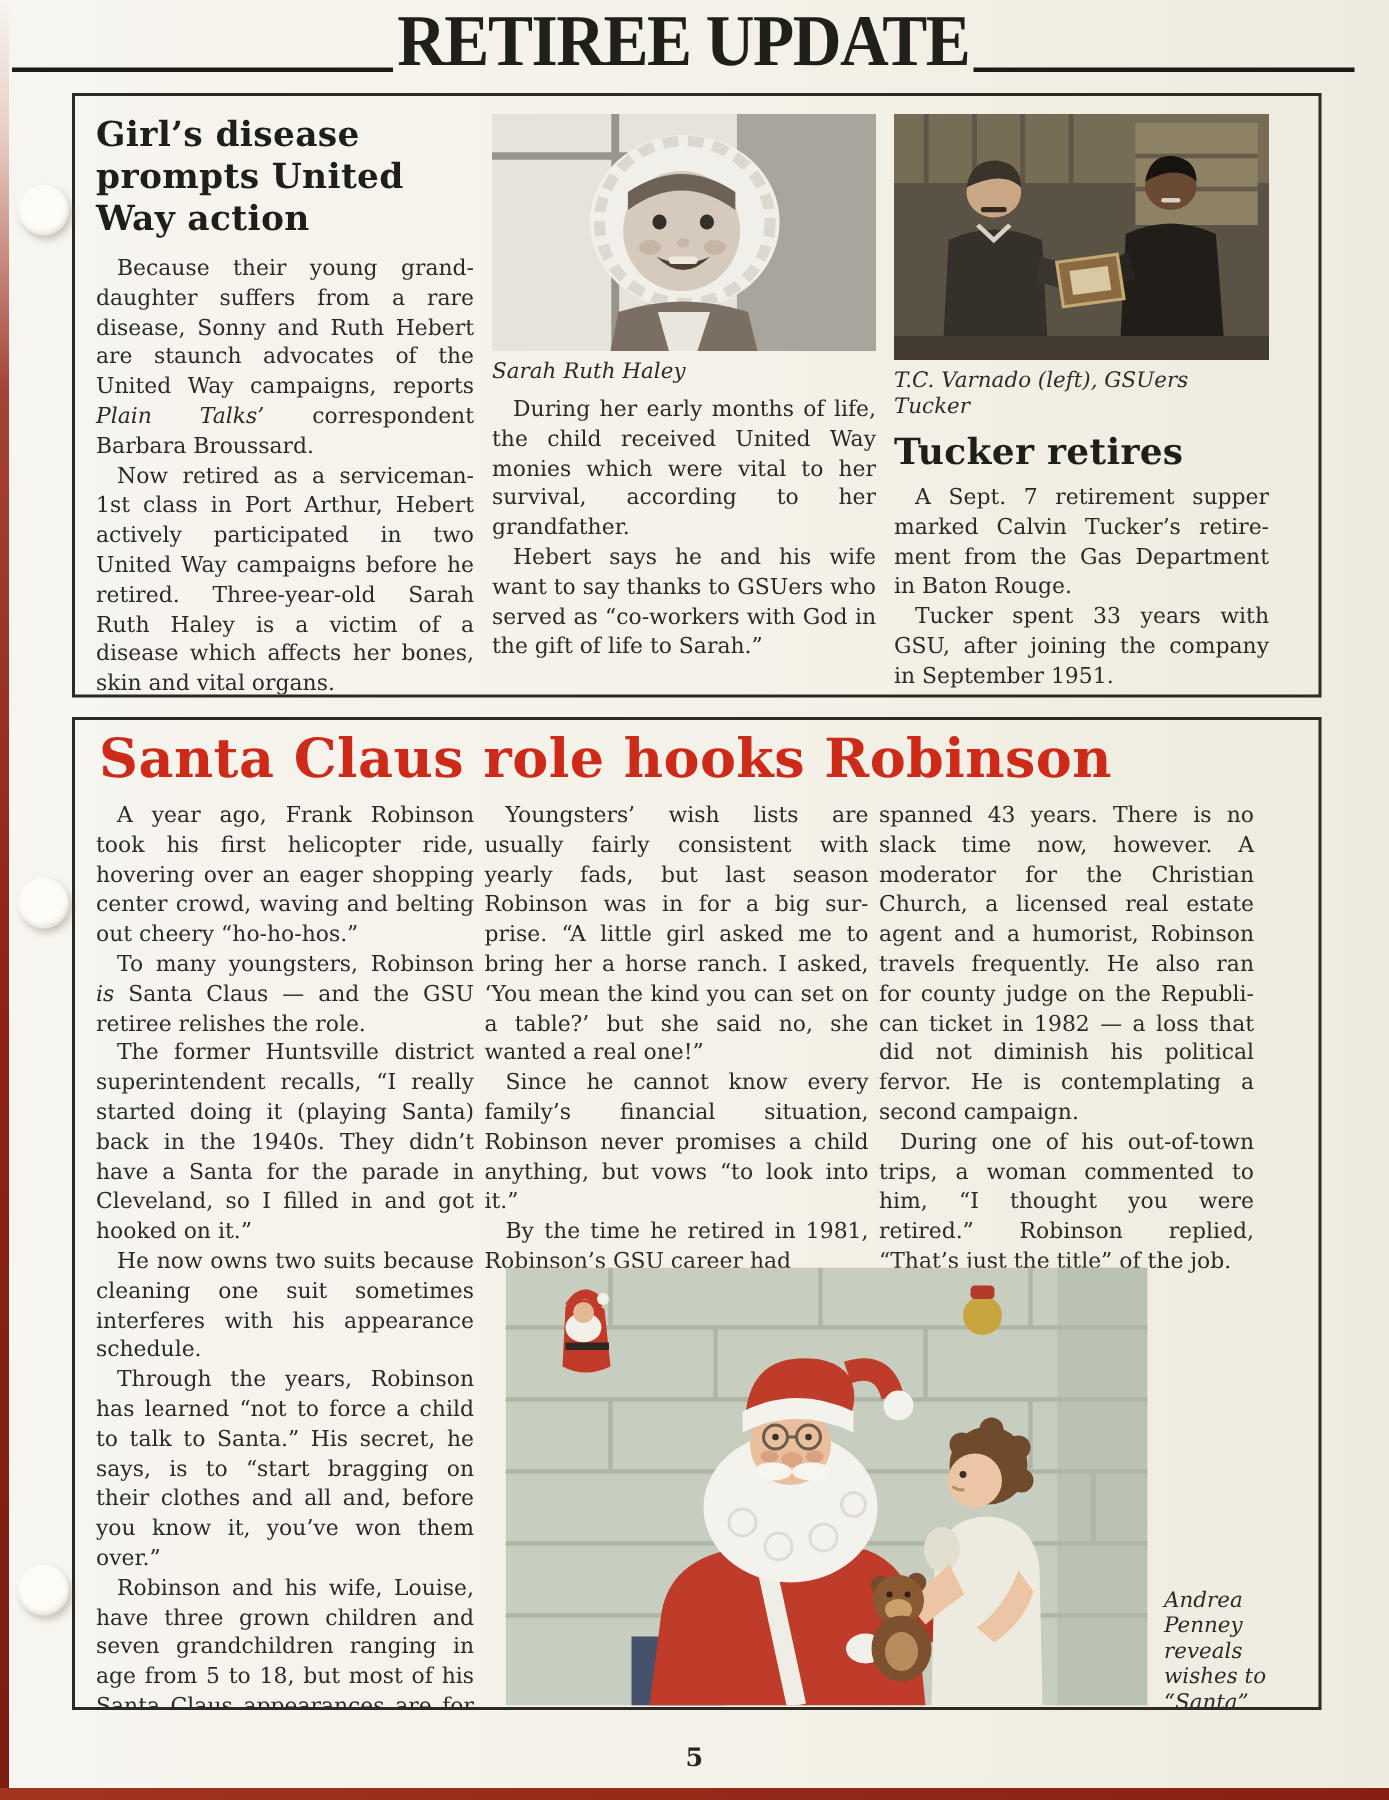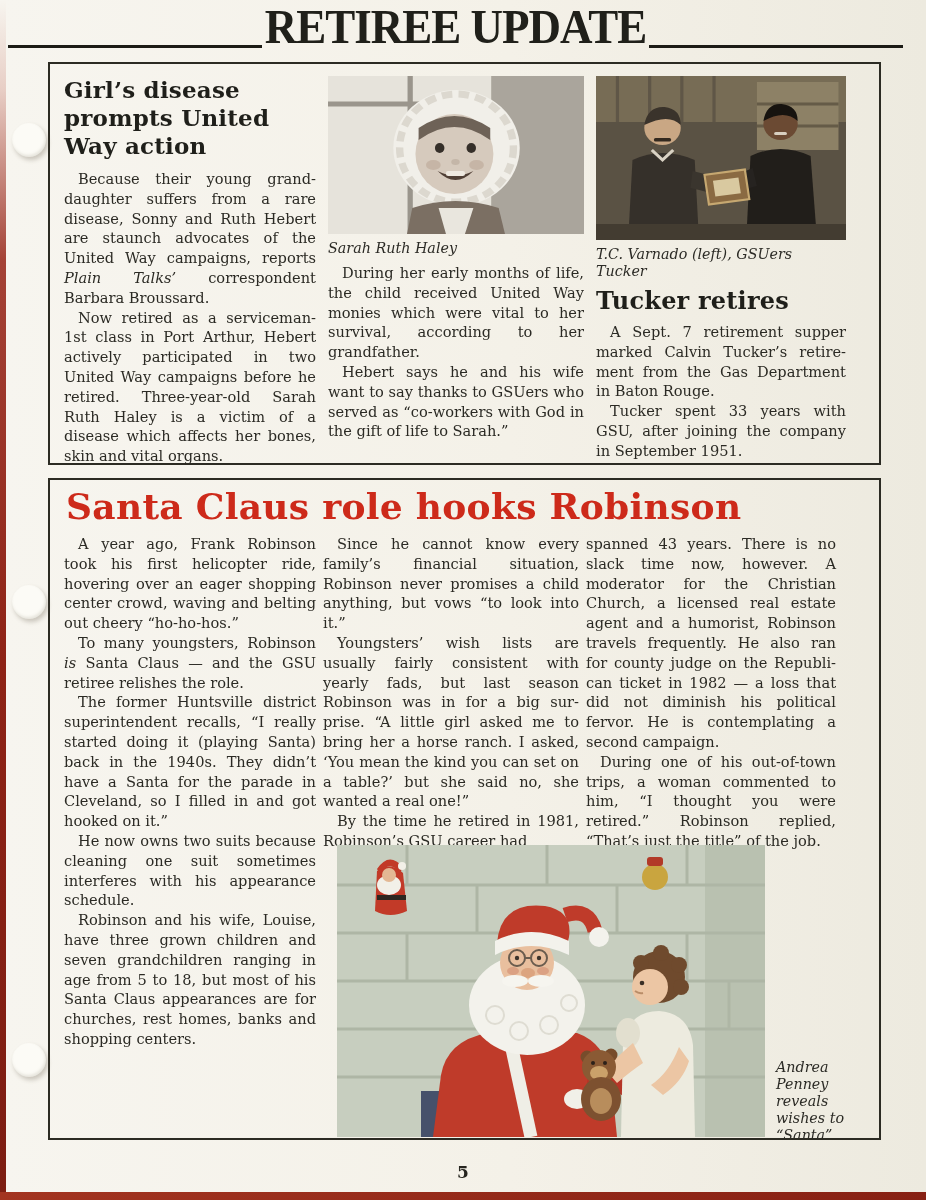--- a/index.html
+++ b/index.html
@@ -150,25 +150,26 @@
 
   <section class="box santa-box">
     <h2 class="santa-title">Santa Claus role hooks Robinson</h2>
 
     <div class="santa-cols">
       <div>
         <p class="ind">A year ago, Frank Robinson took his first helicopter ride, hovering over an eager shopping center crowd, waving and belting out cheery “ho-ho-hos.”</p>
         <p class="ind"><span>To many youngsters, Robinson </span><span class="it">is</span><span> Santa Claus — and the GSU retiree relishes the role.</span></p>
         <p class="ind">The former Huntsville district superintendent recalls, “I really started doing it (playing Santa) back in the 1940s. They didn’t have a Santa for the parade in Cleveland, so I filled in and got hooked on it.”</p>
         <p class="ind">He now owns two suits because cleaning one suit sometimes interferes with his appearance schedule.</p>
+        <p class="ind">Through the years, Robinson has learned “not to force a child to talk to Santa.” His secret, he says, is to “start bragging on their clothes and all and, before you know it, you’ve won them over.”</p>
         <p class="ind">Robinson and his wife, Louise, have three grown children and seven grandchildren ranging in age from 5 to 18, but most of his Santa Claus appearances are for churches, rest homes, banks and shopping centers.</p>
       </div>
       <div>
+        <p class="ind">Youngsters’ wish lists are usually fairly consistent with yearly fads, but last season Robinson was in for a big sur-prise. “A little girl asked me to bring her a horse ranch. I asked, ‘You mean the kind you can set on a table?’ but she said no, she wanted a real one!”</p>
         <p class="ind">Since he cannot know every family’s financial situation, Robinson never promises a child anything, but vows “to look into it.”</p>
-        <p class="ind">Youngsters’ wish lists are usually fairly consistent with yearly fads, but last season Robinson was in for a big sur-prise. “A little girl asked me to bring her a horse ranch. I asked, ‘You mean the kind you can set on a table?’ but she said no, she wanted a real one!”</p>
         <p class="ind">By the time he retired in 1981, Robinson’s GSU career had</p>
       </div>
       <div>
         <p>spanned 43 years. There is no slack time now, however. A moderator for the Christian Church, a licensed real estate agent and a humorist, Robinson travels frequently. He also ran for county judge on the Republi-can ticket in 1982 — a loss that did not diminish his political fervor. He is contemplating a second campaign.</p>
         <p class="ind">During one of his out-of-town trips, a woman commented to him, “I thought you were retired.” Robinson replied, “That’s just the title” of the job.</p>
       </div>
     </div>
 
     <div class="santa-photo">
       <svg viewBox="0 0 428 292" preserveAspectRatio="none">

